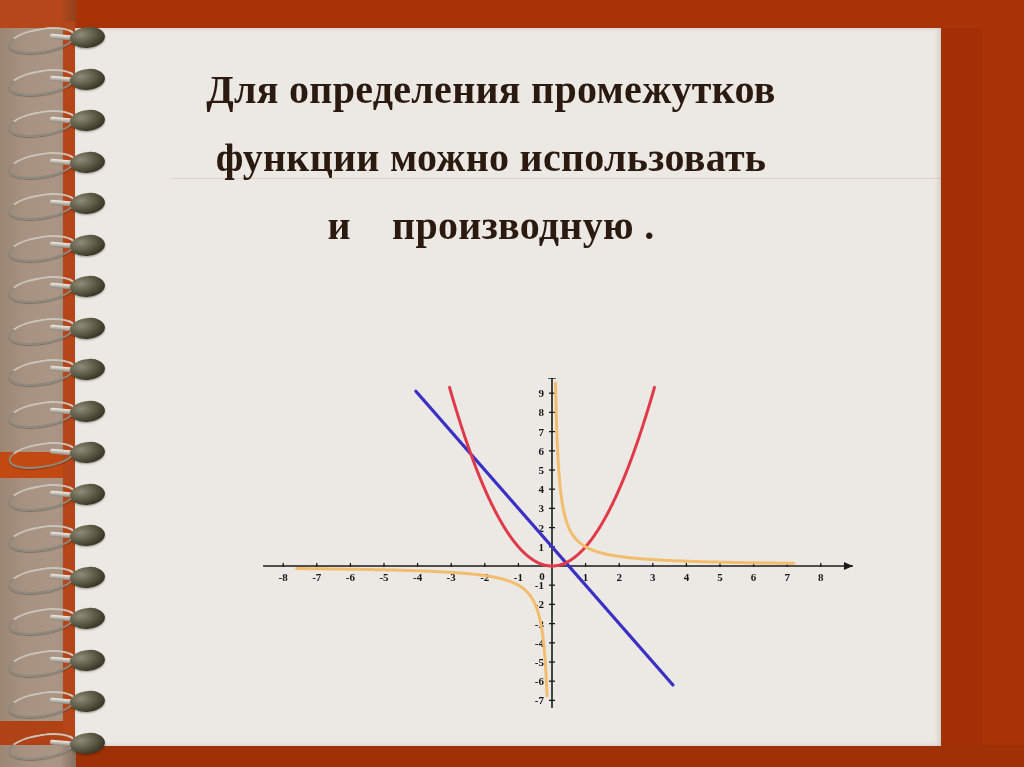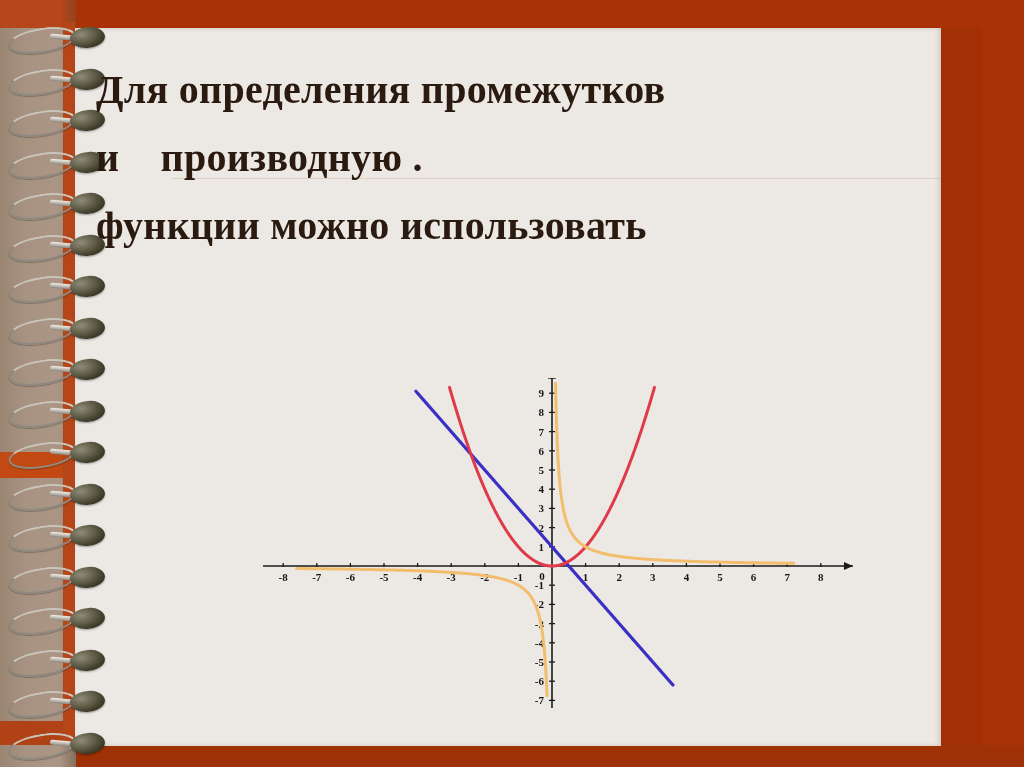--- a/index.html
+++ b/index.html
@@ -118,21 +118,21 @@
     background: radial-gradient(ellipse at 32% 34%, #8e8c78 0%, #5e5b46 42%, #3a3827 72%, #2b2a1d 100%);
     box-shadow: 0 1px 2px rgba(0,0,0,0.35);
     transform: rotate(-4deg);
   }
 
   
   .title {
     position: absolute;
     left: 96px; top: 56px;
     width: 790px;
-    text-align: left;
+    text-align: center;
     font-family: "Liberation Serif", serif;
     font-weight: bold;
     font-size: 40px;
     line-height: 68px;
     color: #2b1a10;
     letter-spacing: 0.3px;
   }
   .title .ln { display: block; white-space: pre; }
 
   
@@ -260,22 +260,22 @@
       </div>
       <div class="coil" style="top: 729.5px;">
         <span class="wire"></span>
         <span class="shaft"></span>
         <span class="tip"></span>
       </div>
     </div>
 
   <div class="title">
     <span class="ln">Для определения промежутков</span>
+    <span class="ln">функции можно использовать</span>
     <span class="ln">и    производную .</span>
-    <span class="ln">функции можно использовать</span>
   </div>
 
   <div class="graph-wrap">
     <svg class="graph" id="chart-svg" width="630" height="340" viewBox="0 0 630 340">
         <line x1="5.0400000000000205" y1="188" x2="594.96" y2="188" class="axis"></line>
         <line x1="294" y1="-6.319999999999993" x2="294" y2="330.08000000000004" class="axis"></line>
         <path d="M594.96,188 l-9,-4 l0,8 z" fill="#1a1a1a"></path>
         <path d="M294,-8.319999999999993 l-4,9 l8,0 z" fill="#1a1a1a"></path>
         <line x1="25.19999999999999" y1="185" x2="25.19999999999999" y2="189" class="tick"></line>
         <text x="25.19999999999999" y="203" class="ticklabel" text-anchor="middle">-8</text>

